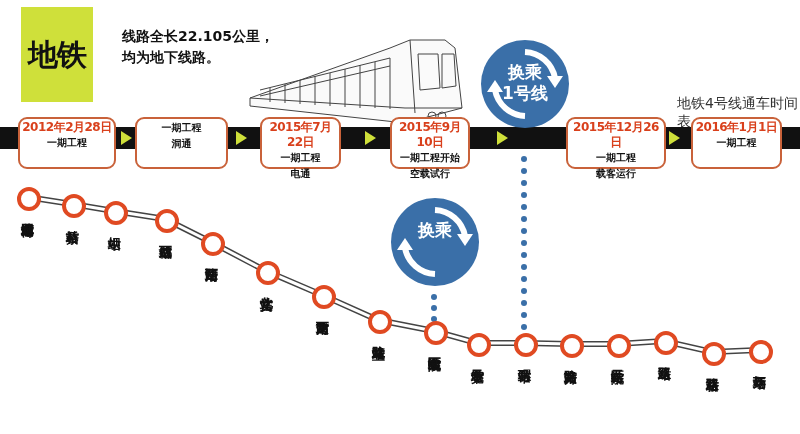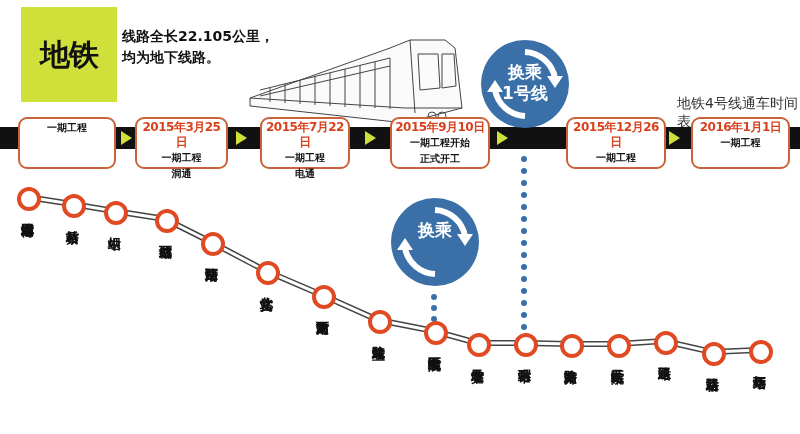--- a/index.html
+++ b/index.html
@@ -1,18 +1,18 @@
 <!DOCTYPE html>
 <html><head>
 <meta charset="utf-8">
 <style>
   html, body { margin:0; padding:0; }
   body { width:800px; height:434px; background:#ffffff; position:relative; overflow:hidden;
          font-family:"DejaVu Sans","Liberation Sans",sans-serif; }
-  .title-box { position:absolute; left:21px; top:7px; width:96px; height:95px; background:#cfe03a;
+  .title-box { position:absolute; left:21px; top:7px; width:72px; height:95px; background:#cfe03a;
                display:flex; flex-direction:column; align-items:center; justify-content:center; }
   .title-box span { font-weight:bold; font-size:30px; line-height:36px; color:#111; letter-spacing:-1px; }
   .intro { position:absolute; left:122px; top:26px; font-size:14px; line-height:21px; color:#111; font-weight:bold; }
   .intro div { white-space:nowrap; }
   .train { position:absolute; left:240px; top:18px; }
   .caption { position:absolute; left:677px; top:95px; font-size:14px; color:#333; }
   .bar { position:absolute; left:0; top:127px; width:800px; height:22px; background:#111; }
   .card { position:absolute; top:117px; height:52px; background:#fff; border:2px solid #c9623a; border-radius:9px;
           text-align:center; box-sizing:border-box; padding-top:1px; }
   .card .date { color:#d9401c; font-weight:bold; font-size:12px; line-height:15px; letter-spacing:-0.5px; }
@@ -51,52 +51,53 @@
     <circle cx="192" cy="98" r="4"></circle>
       <circle cx="202" cy="98" r="4"></circle>
   </g>
 </svg>
 
 <div class="caption">地铁4号线通车时间表</div>
 
 <div class="bar"></div>
 
 <div class="card" style="left:18px;width:98px;">
+  <div class="date">2012年2月28日</div>
   <div class="l">一期工程</div>
 </div>
 <div class="arrow" style="left:121px;"></div>
 
 <div class="card" style="left:135px;width:93px;">
-  <div class="date">2015年3月25日</div>
   <div class="l">一期工程</div>
   <div class="l">洞通</div>
 </div>
 <div class="arrow" style="left:236px;"></div>
 
-<div class="card" style="left:260px;width:90px;">
+<div class="card" style="left:260px;width:81px;">
   <div class="date">2015年7月22日</div>
   <div class="l">一期工程</div>
   <div class="l">电通</div>
 </div>
 <div class="arrow" style="left:365px;"></div>
 
-<div class="card" style="left:390px;width:100px;">
+<div class="card" style="left:390px;width:80px;">
   <div class="date">2015年9月10日</div>
   <div class="l">一期工程开始</div>
-  <div class="l">正式开工</div>
+  <div class="l">空载试行</div>
 </div>
 <div class="arrow" style="left:497px;"></div>
 
 <div class="card" style="left:566px;width:100px;">
   <div class="date">2015年12月26日</div>
   <div class="l">一期工程</div>
+  <div class="l">载客运行</div>
 </div>
 <div class="arrow" style="left:669px;"></div>
 
-<div class="card" style="left:691px;width:99px;">
+<div class="card" style="left:691px;width:91px;">
   <div class="date">2016年1月1日</div>
   <div class="l">一期工程</div>
 </div>
 
 <div class="dot" style="left:521px;top:156px;"></div>
 <div class="dot" style="left:521px;top:168px;"></div>
 <div class="dot" style="left:521px;top:180px;"></div>
 <div class="dot" style="left:521px;top:192px;"></div>
 <div class="dot" style="left:521px;top:204px;"></div>
 <div class="dot" style="left:521px;top:216px;"></div>

